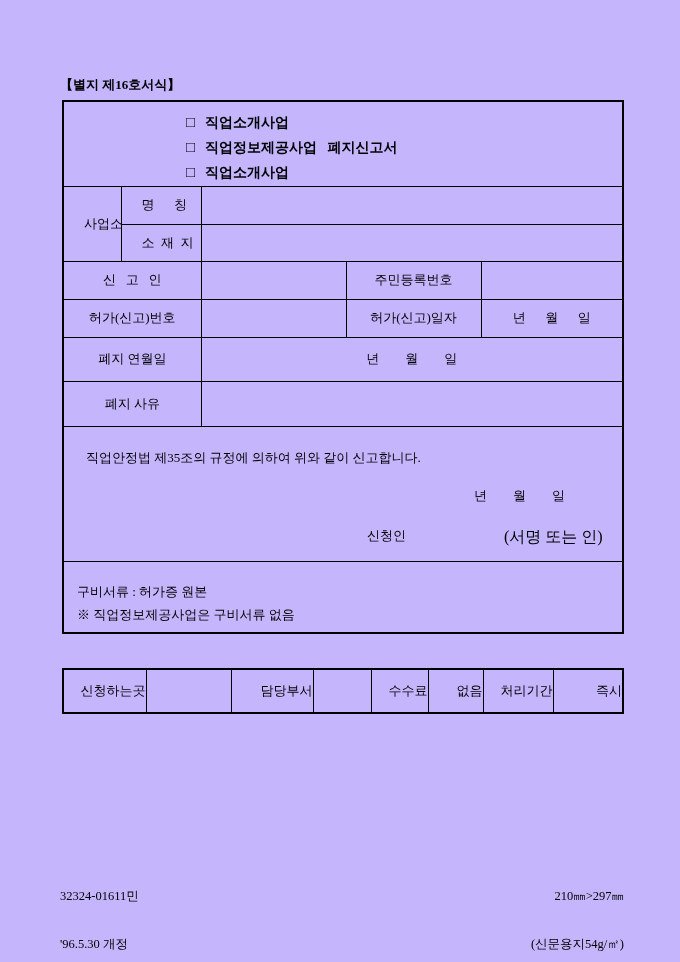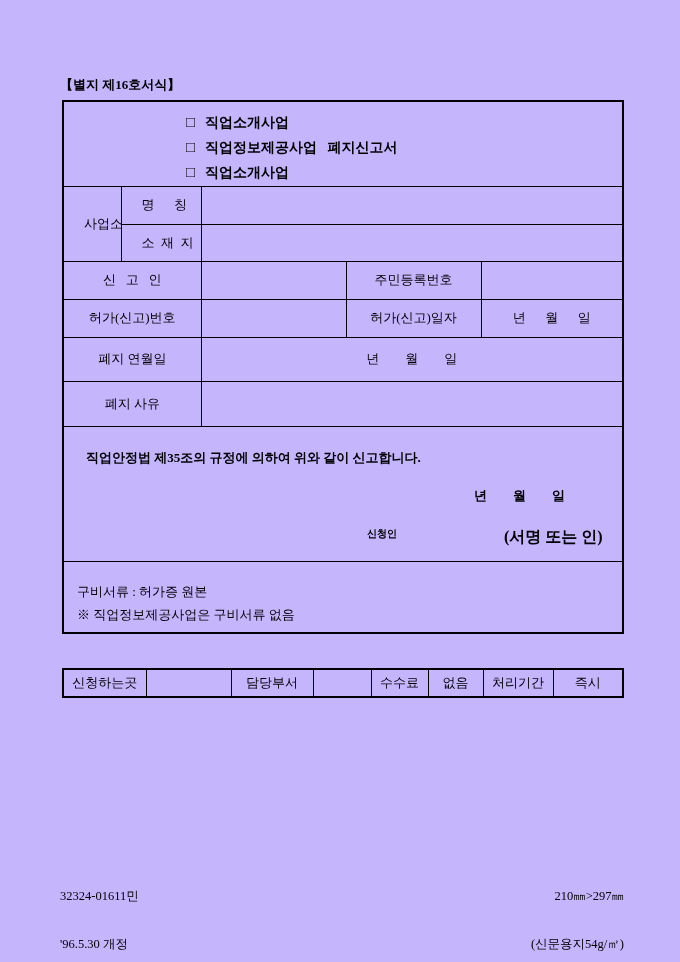--- a/index.html
+++ b/index.html
@@ -8,29 +8,29 @@
   .page { position:relative; width:680px; height:962px; background:#c4b5fd; overflow:hidden; }
   .pre { white-space:pre; }
   .form-label { position:absolute; left:60px; top:76px; font-size:13px; font-weight:bold; }
   table { border-collapse:collapse; table-layout:fixed; }
   .main-table { position:absolute; left:62px; top:100px; width:560px; border:2px solid #000; }
   .main-table td { border:1px solid #000; font-size:13px; padding:0 20px; vertical-align:middle; }
   .lbl { text-align:center; }
   .title-cell { vertical-align:top; padding:7px 0 0 122px !important;margin-top:46px; }
   .title-line { line-height:25px; font-weight:bold; font-size:14px; white-space:pre; }
   .cb { font-weight:normal; font-size:15px; margin-right:10px; }
-  .stmt-cell { position:relative; padding:8px !important;font-weight:bold; }
+  .stmt-cell { position:relative; padding:8px !important; }
   .stmt-text { position:absolute; left:22px; top:22px; font-size:13px; white-space:pre; }
   .stmt-date { position:absolute; left:410px; top:60px; font-size:13px; white-space:pre; }
-  .stmt-applicant-label { position:absolute; left:303px; top:100px; font-size:10px; }
+  .stmt-applicant-label { position:absolute; left:303px; top:100px; font-size:13px; }
   .stmt-signature { position:absolute; left:440px; top:100px; font-size:16px; white-space:pre; }
   .docs-cell { padding:12px 0 0 13px !important; vertical-align:top;margin-top:47px; }
   .docs-cell div { line-height:23px; font-size:13px; white-space:pre; }
   .info-table { position:absolute; left:62px; top:668px; width:560px; border:2px solid #000; }
-  .info-table td { border:1px solid #000; font-size:13px; text-align:center; height:28px; vertical-align:middle; padding:0; white-space:pre;margin-left:24px; }
+  .info-table td { border:1px solid #000; font-size:13px; text-align:right; height:44px; vertical-align:middle; padding:0; white-space:pre;margin-left:24px; }
   .notes-box { position:absolute; left:62px; top:718px; width:560px; height:137px; border:2px solid #000; padding:17px 24px 0 15px; }
   .notes-title { font-size:13px; white-space:pre; }
   .note-item { display:flex; margin-top:9px; font-size:13px; line-height:1.75; }
   .bullet { flex:none; width:20px; }
   .note-text { flex:1; text-align:justify; }
   .footer-left { position:absolute; left:60px; top:856px; font-size:12.5px; line-height:16px; white-space:pre; }
   .footer-right { position:absolute; right:56px; top:856px; font-size:12.5px; line-height:16px; text-align:right; white-space:pre; }
 </style>
 </head>
 <body>

